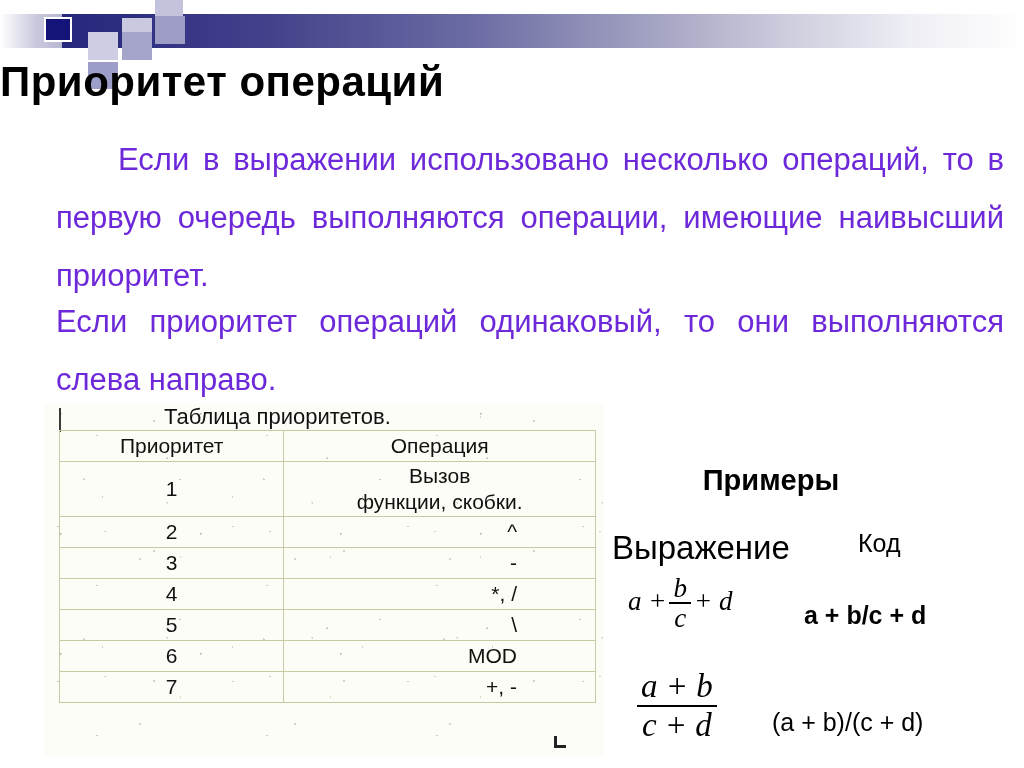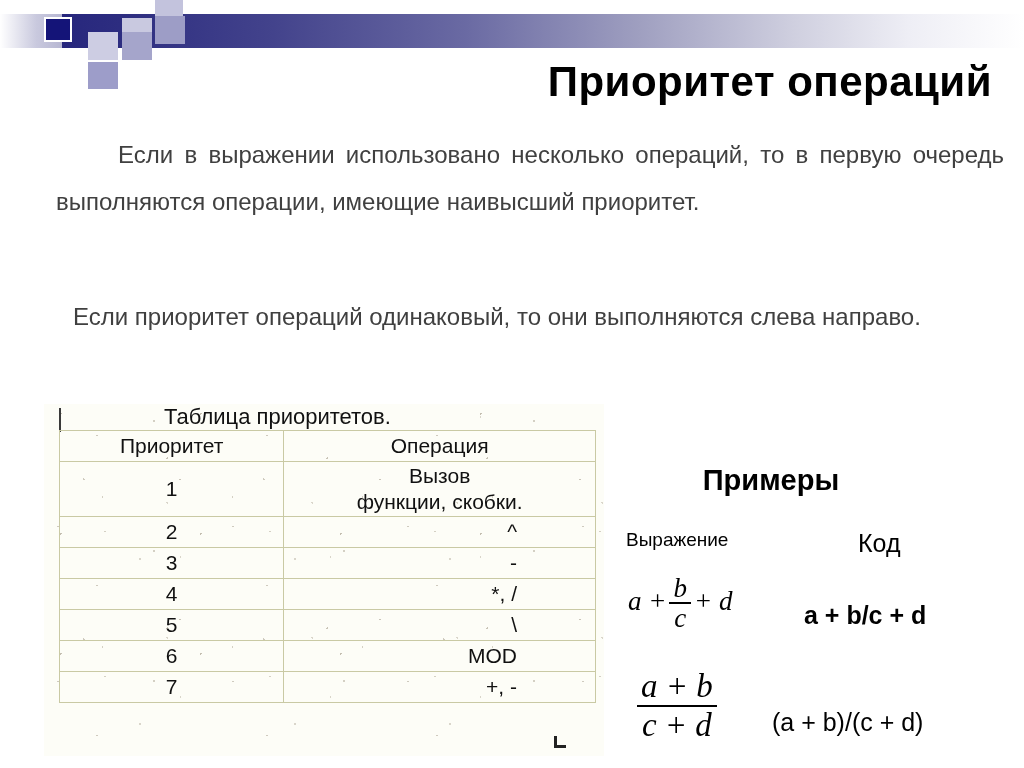--- a/index.html
+++ b/index.html
@@ -73,41 +73,41 @@
   #deco-bot {
     left: 88px; top: 62px; width: 30px; height: 27px;
     background: #9d9dc9;
   }
 
   
   #page-title {
     position: absolute;
     left: 0; top: 58px;
     width: 992px;
-    text-align: right;
+    text-align: left;
     font-size: 42px;
     font-weight: bold;
     letter-spacing: 0.5px;
     font-family: "Liberation Sans", sans-serif;
   }
 
   
   .para {
     position: absolute;
-    font-size: 24px;
-    line-height: 47px;
-    color: #404040;
+    font-size: 31px;
+    line-height: 58px;
+    color: #6d28d9;
     text-align: justify;
   }
   #para-1 {
     left: 56px; top: 131px; width: 948px;
     text-indent: 62px;
   }
   #para-2 {
-    left: 73px; top: 293px; width: 948px;
+    left: 56px; top: 293px; width: 948px;
   }
 
   
   #prio-table-wrap {
     position: absolute;
     left: 44px; top: 404px;
     width: 560px; height: 352px;
   }
   #scan-bg {
     position: absolute;
@@ -183,22 +183,22 @@
   }
   #examples-title {
     position: absolute;
     left: 0; top: 8px; width: 330px;
     text-align: center;
     font-size: 29px;
     font-weight: bold;
   }
   #col-head-expr {
     position: absolute;
-    left: 20px; top: 73px;
-    font-size: 19px;
+    left: 6px; top: 73px;
+    font-size: 33px;
   }
   #col-head-code {
     position: absolute;
     left: 252px; top: 73px;
     font-size: 25px;
   }
 
   .ex-row { position: absolute; left: 0; width: 418px; }
   #ex-row-1 { top: 118px; height: 78px; }
   #ex-row-2 { top: 212px; height: 110px; }

